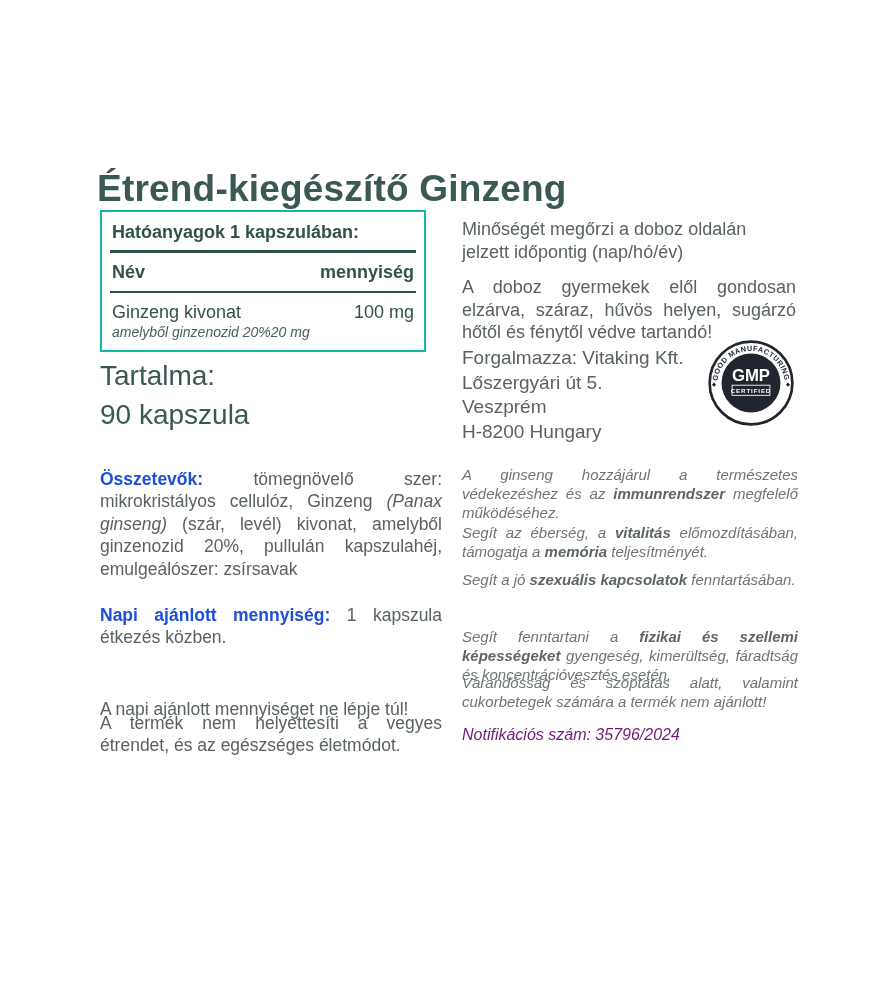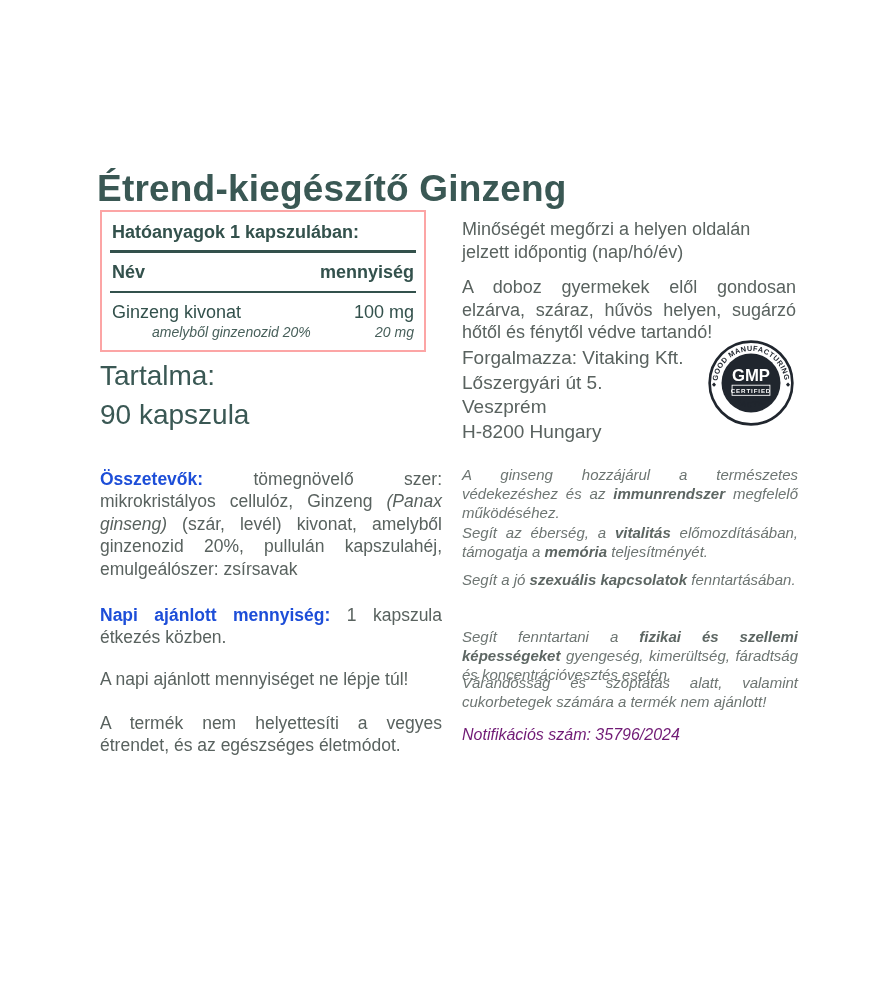--- a/index.html
+++ b/index.html
@@ -5,40 +5,40 @@
   html,body{margin:0;padding:0;background:#ffffff;}
   body{width:870px;height:1000px;position:relative;font-family:"Liberation Sans",sans-serif;
        -webkit-font-smoothing:antialiased;}
   .label{position:absolute;inset:0;background:#fff;}
   .abs{position:absolute;}
 
   
   .title{left:97px;top:143px;font-size:37px;font-weight:bold;color:#3a5854;letter-spacing:.2px;}
 
   
-  .facts{left:100px;top:210px;width:322px;border:2px solid #fca5a5;color:#33514c;}
+  .facts{left:100px;top:210px;width:322px;border:2px solid #14b8a6;color:#33514c;}
   .facts .hdr{padding:10px 10px 7px 10px;font-size:18px;font-weight:bold;}
   .rule-thick{border-top:3px solid #33514c;margin:0 8px;}
   .rule-thin{border-top:2px solid #33514c;margin:0 8px;}
   .facts .cols{display:flex;justify-content:space-between;padding:9px 10px 8px 10px;
                font-size:18px;font-weight:bold;}
   .facts .row{display:flex;justify-content:space-between;padding:9px 10px 0 10px;font-size:18px;}
-  .facts .sub{display:flex;justify-content:space-between;padding:1px 10px 10px 10px;
-              font-size:14px;font-style:italic;color:#48605b;margin-left:40px;}
+  .facts .sub{display:flex;padding:1px 10px 10px 10px;
+              font-size:14px;font-style:italic;color:#48605b;}
 
   
   .contents{left:100px;top:356px;font-size:28px;font-weight:normal;color:#3a5854;line-height:39px;}
 
   
   .lpar{left:100px;width:342px;font-size:17.5px;line-height:22.5px;color:#59625f;
         text-align:justify;}
   .lpar b{color:#1d4ed8;}
   .p-ingredients{top:450px;}
   .p-dosage{top:586px;}
-  .p-warn1{top:650px;text-align:left;}
+  .p-warn1{top:680px;text-align:left;}
   .p-warn2{top:694px;}
 
   
   .rpar{left:462px;width:334px;font-size:18px;line-height:22.5px;color:#59625f;}
   .p-quality{top:200px;}
   .p-storage{top:258px;text-align:justify;}
   .distributor{left:462px;top:346px;font-size:19px;line-height:24.5px;color:#59625f;}
 
   .badge{left:707px;top:339px;width:88px;height:88px;}
 
@@ -83,21 +83,21 @@
   </div>
 
   <p class="abs lpar p-ingredients"><b>Összetevők:</b><span> tömegnövelő szer: mikrokristályos cellulóz, Ginzeng </span><i>(Panax ginseng)</i><span> (szár, levél) kivonat, amelyből ginzenozid 20%, pullulán kapszulahéj, emulgeálószer: zsírsavak</span></p>
 
   <p class="abs lpar p-dosage"><b>Napi ajánlott mennyiség:</b><span> 1 kapszula étkezés közben.</span></p>
 
   <p class="abs lpar p-warn1">A napi ajánlott mennyiséget ne lépje túl!</p>
 
   <p class="abs lpar p-warn2">A termék nem helyettesíti a vegyes étrendet, és az egészséges életmódot.</p>
 
-  <p class="abs rpar p-quality">Minőségét megőrzi a helyen oldalán jelzett időpontig (nap/hó/év)</p>
+  <p class="abs rpar p-quality">Minőségét megőrzi a doboz oldalán jelzett időpontig (nap/hó/év)</p>
 
   <p class="abs rpar p-storage">A doboz gyermekek elől gondosan elzárva, száraz, hűvös helyen, sugárzó hőtől és fénytől védve tartandó!</p>
 
   <div class="abs distributor">
     <div>Forgalmazza: Vitaking Kft.</div>
     <div>Lőszergyári út 5.</div>
     <div>Veszprém</div>
     <div>H-8200 Hungary</div>
   </div>
 

